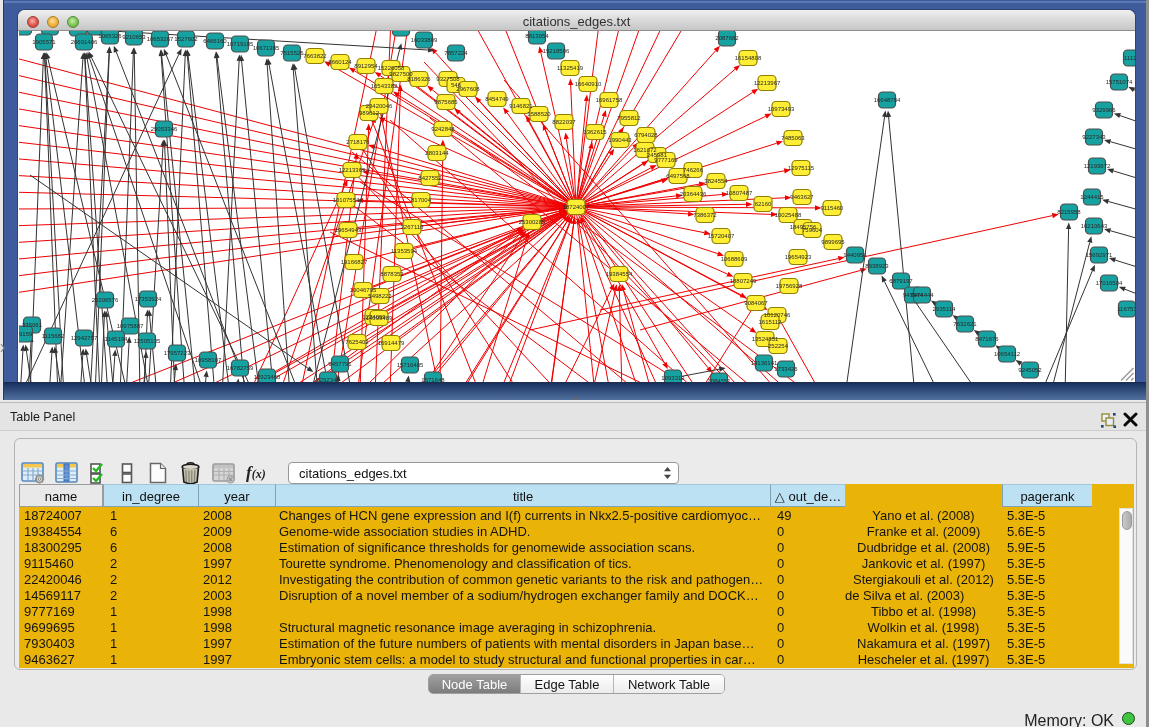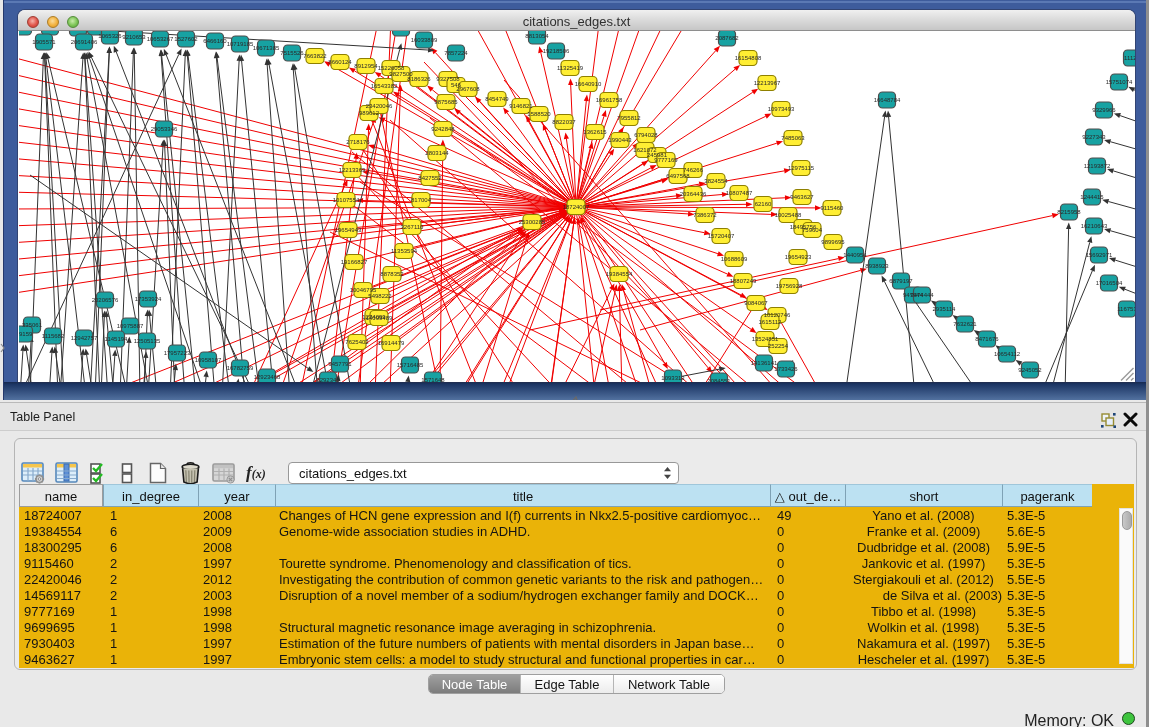--- a/index.html
+++ b/index.html
@@ -831,21 +831,20 @@
               </svg></span>
   </div>
 </div>
       <div id="tblwrap">
         <div id="thead">
             <div class="hcell hgray" style="left:0px;width:84px">name</div>
             <div class="hcell hblue" style="left:84px;width:95px">in_degree</div>
             <div class="hcell hblue" style="left:179px;width:77px">year</div>
             <div class="hcell hblue" style="left:256px;width:495px">title</div>
             <div class="hcell hblue" style="left:751px;width:75px">△ out_de…</div>
-            <div class="hcell hblue" style="left:826px;width:157px">short</div>
             <div class="hcell hblue" style="left:983px;width:90px">pagerank</div>
           </div>
         <div id="tbody">
             <div class="trow" style="top:0px">
               <div class="cell" style="left:5px;width:79px">18724007</div>
               <div class="cell" style="left:91px;width:88px">1</div>
               <div class="cell" style="left:184px;width:72px">2008</div>
               <div class="cell" style="left:260px;width:491px">Changes of HCN gene expression and I(f) currents in Nkx2.5-positive cardiomyoc…</div>
               <div class="cell" style="left:758px;width:68px">49</div>
               <div class="cell" style="left:826px;width:157px;text-align:center">Yano et al. (2008)</div>
@@ -857,20 +856,21 @@
               <div class="cell" style="left:184px;width:72px">2009</div>
               <div class="cell" style="left:260px;width:491px">Genome-wide association studies in ADHD.</div>
               <div class="cell" style="left:758px;width:68px">0</div>
               <div class="cell" style="left:826px;width:157px;text-align:center">Franke et al. (2009)</div>
               <div class="cell" style="left:988px;width:85px">5.6E-5</div>
             </div>
             <div class="trow" style="top:32px">
               <div class="cell" style="left:5px;width:79px">18300295</div>
               <div class="cell" style="left:91px;width:88px">6</div>
               <div class="cell" style="left:184px;width:72px">2008</div>
+              <div class="cell" style="left:260px;width:491px">Estimation of significance thresholds for genomewide association scans.</div>
               <div class="cell" style="left:758px;width:68px">0</div>
               <div class="cell" style="left:826px;width:157px;text-align:center">Dudbridge et al. (2008)</div>
               <div class="cell" style="left:988px;width:85px">5.9E-5</div>
             </div>
             <div class="trow" style="top:48px">
               <div class="cell" style="left:5px;width:79px">9115460</div>
               <div class="cell" style="left:91px;width:88px">2</div>
               <div class="cell" style="left:184px;width:72px">1997</div>
               <div class="cell" style="left:260px;width:491px">Tourette syndrome. Phenomenology and classification of tics.</div>
               <div class="cell" style="left:758px;width:68px">0</div>
@@ -885,21 +885,21 @@
               <div class="cell" style="left:758px;width:68px">0</div>
               <div class="cell" style="left:826px;width:157px;text-align:center">Stergiakouli et al. (2012)</div>
               <div class="cell" style="left:988px;width:85px">5.5E-5</div>
             </div>
             <div class="trow" style="top:80px">
               <div class="cell" style="left:5px;width:79px">14569117</div>
               <div class="cell" style="left:91px;width:88px">2</div>
               <div class="cell" style="left:184px;width:72px">2003</div>
               <div class="cell" style="left:260px;width:491px">Disruption of a novel member of a sodium/hydrogen exchanger family and DOCK…</div>
               <div class="cell" style="left:758px;width:68px">0</div>
-              <div class="cell" style="left:826px;width:157px;text-align:right">de Silva et al. (2003)</div>
+              <div class="cell" style="left:826px;width:157px;text-align:left">de Silva et al. (2003)</div>
               <div class="cell" style="left:988px;width:85px">5.3E-5</div>
             </div>
             <div class="trow" style="top:96px">
               <div class="cell" style="left:5px;width:79px">9777169</div>
               <div class="cell" style="left:91px;width:88px">1</div>
               <div class="cell" style="left:184px;width:72px">1998</div>
               <div class="cell" style="left:758px;width:68px">0</div>
               <div class="cell" style="left:826px;width:157px;text-align:center">Tibbo et al. (1998)</div>
               <div class="cell" style="left:988px;width:85px">5.3E-5</div>
             </div>

